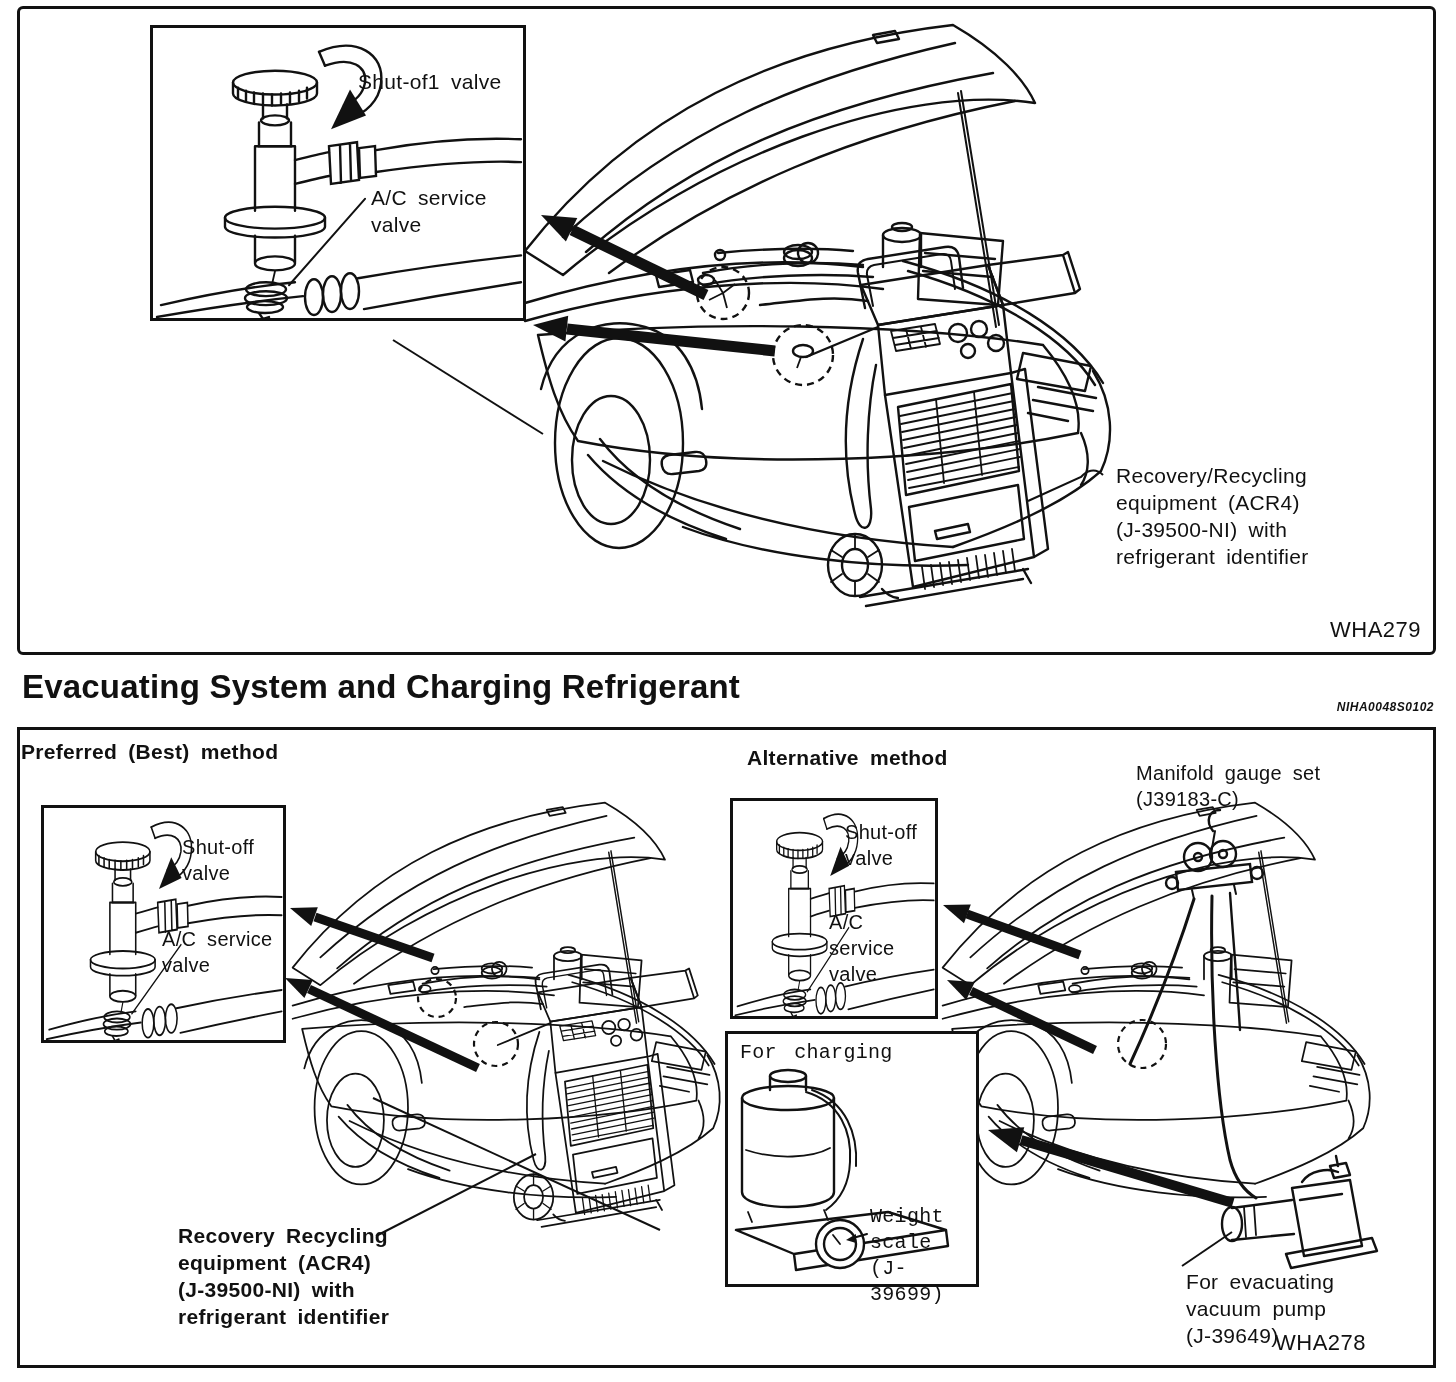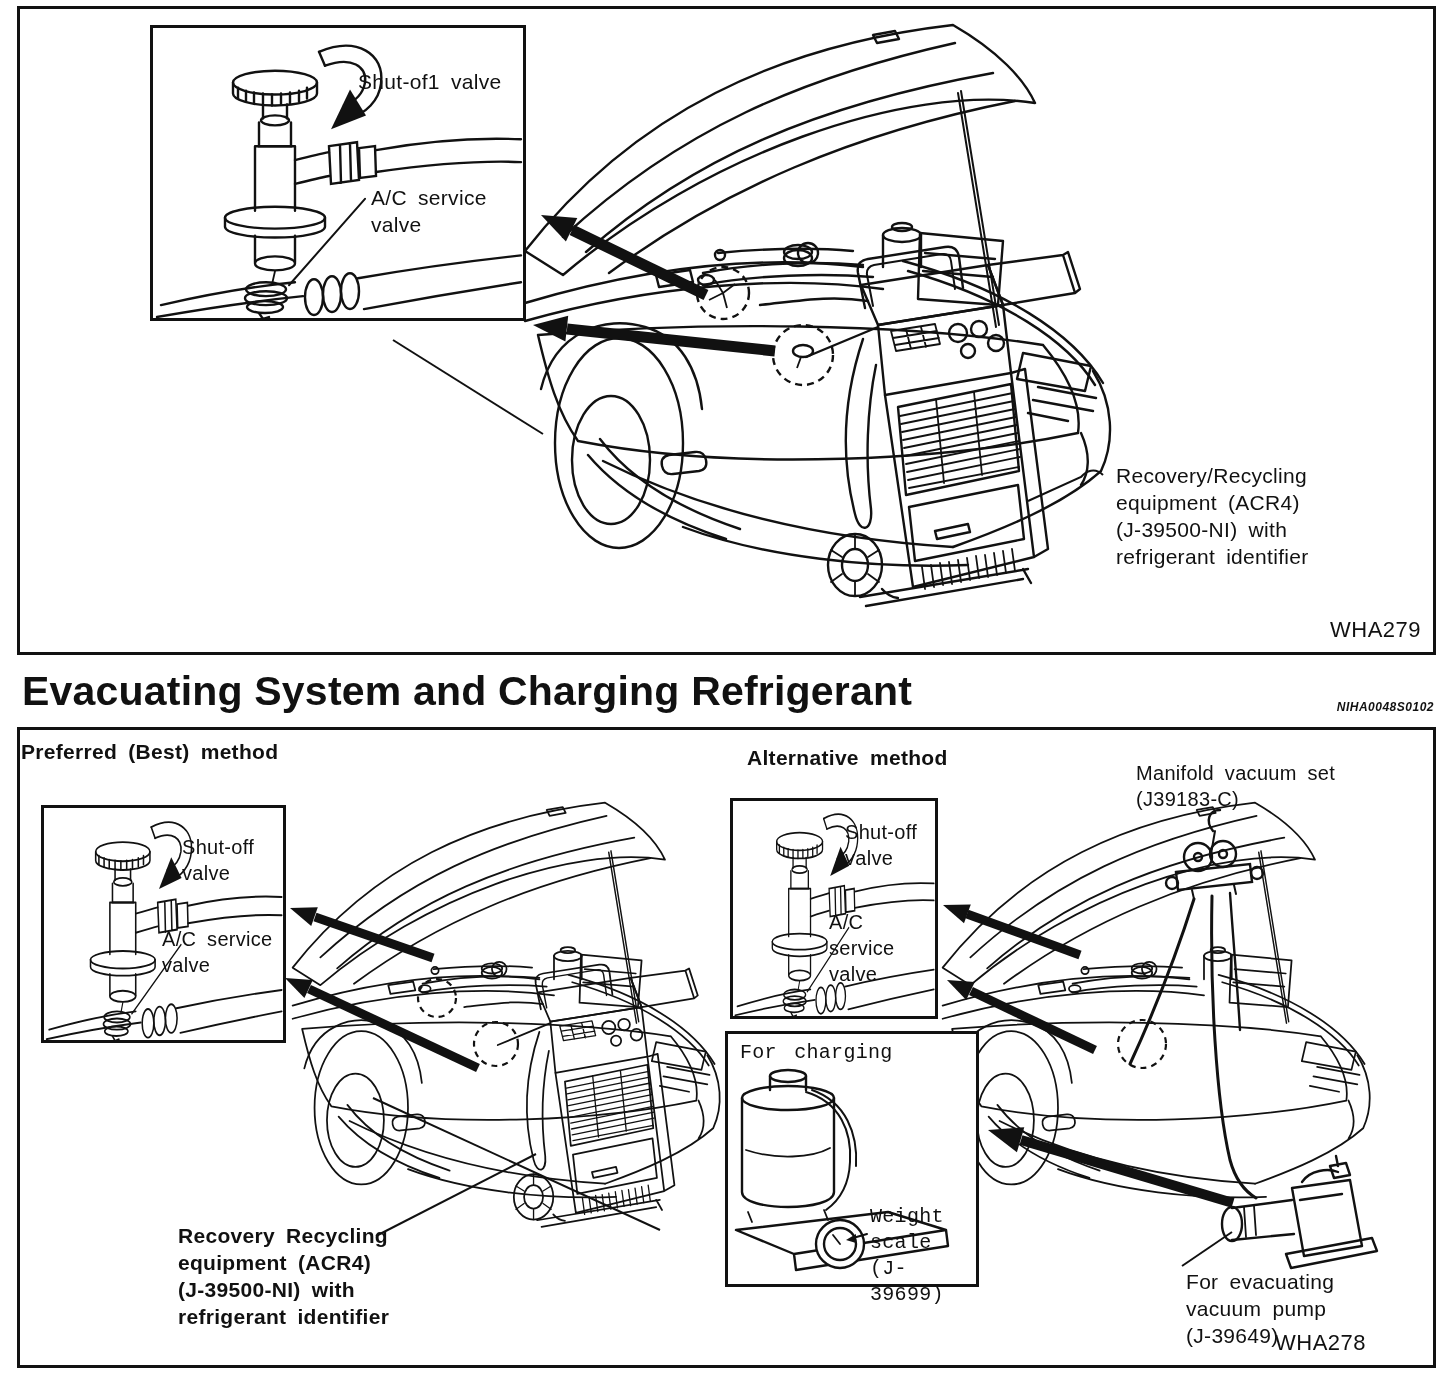--- a/index.html
+++ b/index.html
@@ -1,29 +1,29 @@
 <!DOCTYPE html>
 <html><head>
 <meta charset="utf-8">
 <style>
   html,body{margin:0;padding:0;background:#fff;}
   .page{position:relative;width:1456px;height:1382px;background:#fff;overflow:hidden;
         font-family:"Liberation Sans",sans-serif;color:#111;}
   .panel{position:absolute;border:3px solid #111;background:#fff;}
-  .top-panel{left:17px;top:6px;width:1413px;height:643px;}
+  .top-panel{left:17px;top:6px;width:1413px;height:643px;border-radius:6px;}
   .bottom-panel{left:17px;top:727px;width:1413px;height:635px;}
   .art{position:absolute;left:0;top:0;}
   .inset{position:absolute;border:3px solid #111;background:#fff;}
   .inset svg{position:absolute;left:0;top:0;width:100%;height:100%;}
   .lbl{position:absolute;font-size:21px;line-height:27px;white-space:pre-line;
        letter-spacing:0.3px;word-spacing:5px;color:#111;}
   .lbl-sm{font-size:20px;line-height:26px;}
   .method-title{position:absolute;font-size:21px;font-weight:700;letter-spacing:0.3px;word-spacing:5px;}
   .figcode{position:absolute;font-size:22px;letter-spacing:0.5px;}
-  .heading{position:absolute;left:22px;top:668px;font-size:41px;font-weight:700;
+  .heading{position:absolute;left:22px;top:668px;font-size:33px;font-weight:700;
            letter-spacing:0.2px;margin:0;}
   .refcode{position:absolute;right:22px;top:700px;font-size:12px;font-weight:700;
            font-style:italic;letter-spacing:0.5px;}
   svg path, svg line, svg ellipse, svg circle, svg rect{vector-effect:none;}
 </style>
 </head>
 <body>
 
 <div class="page">
 
@@ -273,21 +273,21 @@
     <div class="inset" style="left:710px;top:68px;width:202px;height:215px;">
       <svg viewBox="0 0 370 292" preserveAspectRatio="none">
           <use href="#valve-art"></use>
         </svg>
       <div class="lbl lbl-sm" style="left:112px;top:18px;">Shut-off
 valve</div>
       <div class="lbl lbl-sm" style="left:96px;top:108px;">A/C service
 valve</div>
     </div>
 
-    <div class="lbl lbl-sm" style="left:1116px;top:30px;">Manifold vacuum set
+    <div class="lbl lbl-sm" style="left:1116px;top:30px;">Manifold gauge set
 (J39183-C)</div>
 
     <div class="inset" style="left:705px;top:301px;width:248px;height:250px;font-family:Liberation Mono, monospace;">
       <svg viewBox="0 0 248 250">
         <g stroke="#111" fill="none" stroke-width="2.4" stroke-linecap="round" stroke-linejoin="round">
           <ellipse cx="60" cy="42" rx="18" ry="6"></ellipse>
           <path d="M42,42 V56 M78,42 V56"></path>
           <ellipse cx="60" cy="64" rx="46" ry="12"></ellipse>
           <path d="M14,64 V158 M106,64 V158 M14,158 C14,178 106,178 106,158"></path>
           <path d="M18,116 C48,126 84,124 102,114" stroke-width="1.8"></path>

